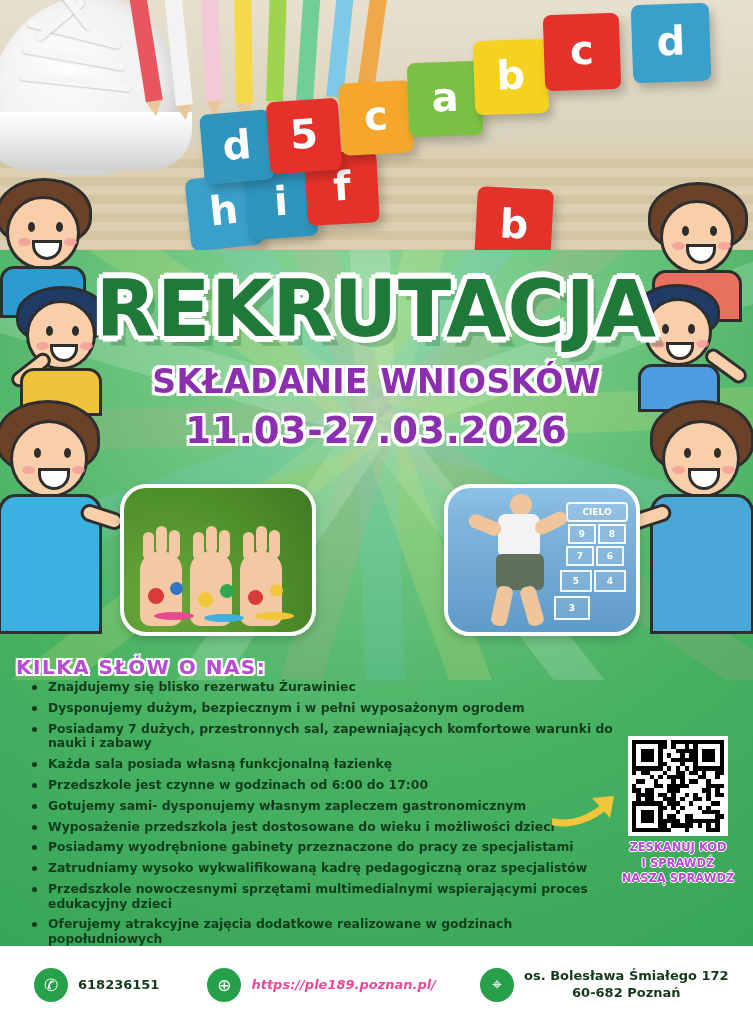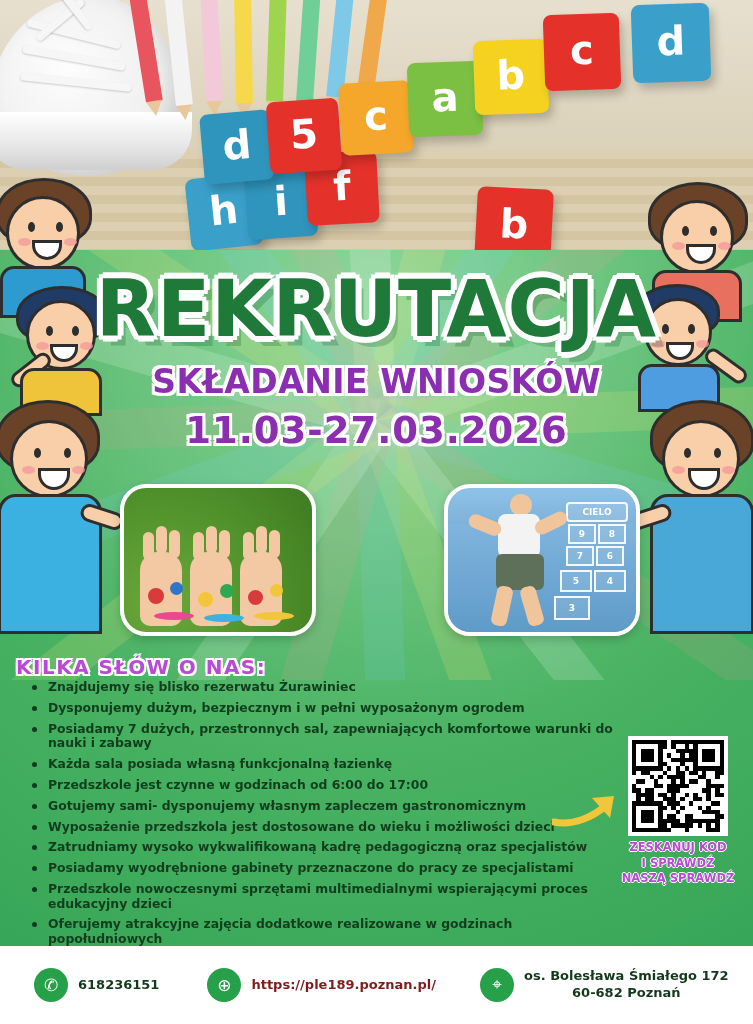--- a/index.html
+++ b/index.html
@@ -277,21 +277,21 @@
     background: #27a04a;
     display: flex; align-items: center; justify-content: center;
     color: #fff; font-size: 17px;
     flex: 0 0 auto;
   }
   .f-text {
     font-family: "DejaVu Sans", sans-serif;
     font-weight: 700; font-size: 13px; color: #14391d;
     line-height: 1.3;
   }
-  .f-text.link { color: #7f1d1d; }
+  .f-text.link { color: #ec4899; font-style: italic; }
 </style>
 </head>
 <body>
 
 <div class="poster">
 
   <div class="photo-top">
     <div class="desk-wood"></div>
 
     <div>
@@ -539,22 +539,22 @@
   <div class="about-title">KILKA SŁÓW O NAS:</div>
 
   <ul class="bullets">
     <li>Znajdujemy się blisko rezerwatu Żurawiniec</li>
     <li>Dysponujemy dużym, bezpiecznym i w pełni wyposażonym ogrodem</li>
     <li>Posiadamy 7 dużych, przestronnych sal, zapewniających komfortowe warunki do nauki i zabawy</li>
     <li>Każda sala posiada własną funkcjonalną łazienkę</li>
     <li>Przedszkole jest czynne w godzinach od 6:00 do 17:00</li>
     <li>Gotujemy sami- dysponujemy własnym zapleczem gastronomicznym</li>
     <li>Wyposażenie przedszkola jest dostosowane do wieku i możliwości dzieci</li>
+    <li>Posiadamy wyodrębnione gabinety przeznaczone do pracy ze specjalistami</li>
     <li>Zatrudniamy wysoko wykwalifikowaną kadrę pedagogiczną oraz specjalistów</li>
-    <li>Posiadamy wyodrębnione gabinety przeznaczone do pracy ze specjalistami</li>
     <li>Przedszkole nowoczesnymi sprzętami multimedialnymi wspierającymi proces edukacyjny dzieci</li>
     <li>Oferujemy atrakcyjne zajęcia dodatkowe realizowane w godzinach popołudniowych</li>
     <li>Oferujemy dzieciom możliwość udziału w zajęciach z rytmiki</li>
     <li>Oferujemy bezpłatne zajęcia z języka angielskiego, religii, gimnastyki korekcyjnej</li>
     <li>Wykorzystujemy nowatorskie metody nauczania</li>
   </ul>
 
   <svg class="arrow" viewBox="0 0 70 40">
     <path d="M2 30 C 20 34, 40 26, 56 12" stroke="#f2c63a" stroke-width="7" fill="none" stroke-linecap="round"></path>
     <path d="M40 6 L62 4 L58 26 Z" fill="#f2c63a"></path>

